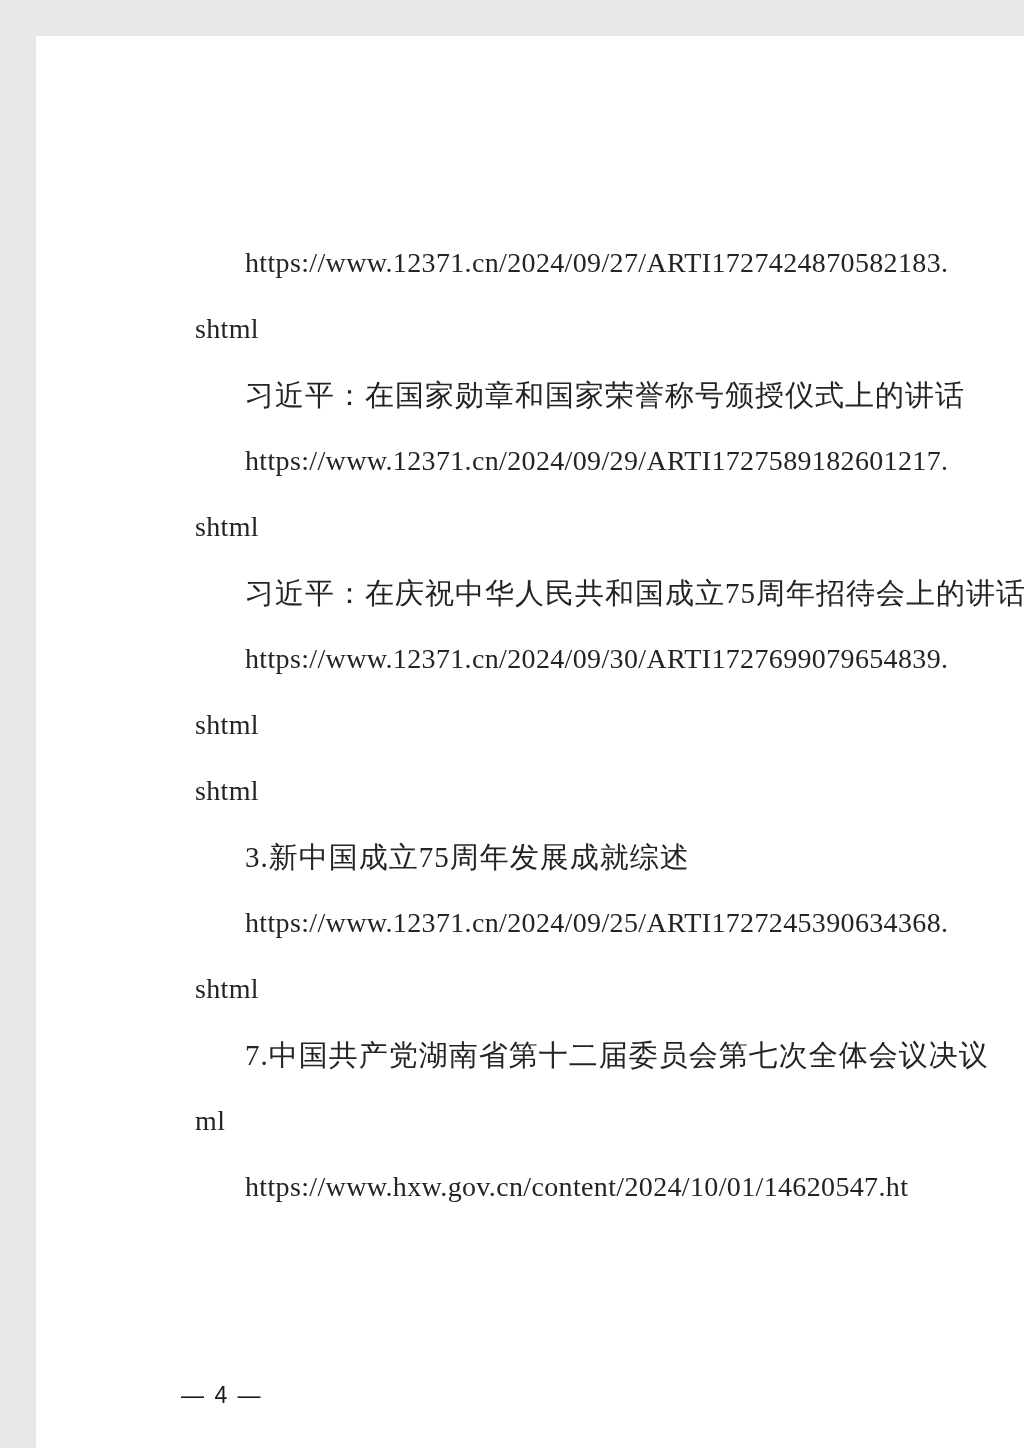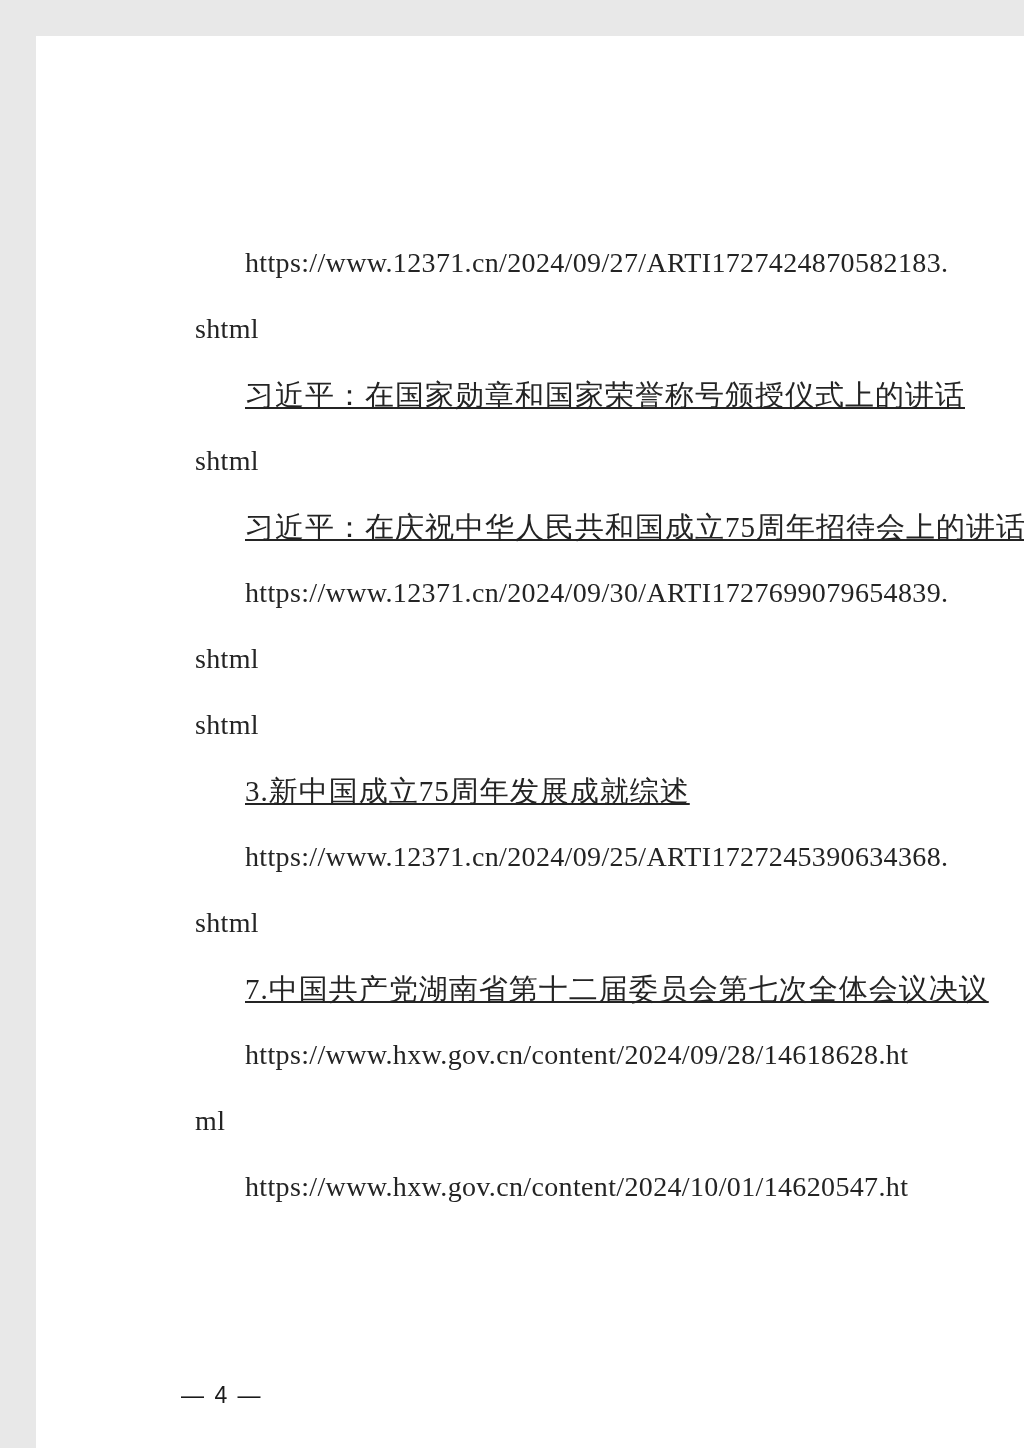--- a/index.html
+++ b/index.html
@@ -27,46 +27,45 @@
     color: #242424;
   }
   .line.indent { text-indent: 50px; }
   .line.url, .line.url-continuation {
     font-size: 28px;
     letter-spacing: 0.35px;
   }
   .line.text {
     letter-spacing: 1px;
     word-spacing: 14px;
-    text-decoration: underline;
   }
   .footer {
     position: absolute;
     left: 133px; top: 1334px;
     font-size: 23px;
     letter-spacing: 2px;
     color: #1a1a1a;
     font-family: "Liberation Sans", "DejaVu Sans", sans-serif;
   }
 </style>
 </head>
 <body>
 
 <div class="page">
   <div class="content">
       <div class="line url indent">https://www.12371.cn/2024/09/27/ARTI1727424870582183.</div>
       <div class="line url-continuation">shtml</div>
       <div class="line text indent">习近平：在国家勋章和国家荣誉称号颁授仪式上的讲话</div>
+      <div class="line url indent">https://www.12371.cn/2024/09/29/ARTI1727589182601217.</div>
       <div class="line url-continuation">shtml</div>
       <div class="line text indent">习近平：在庆祝中华人民共和国成立75周年招待会上的讲话</div>
       <div class="line url indent">https://www.12371.cn/2024/09/30/ARTI1727699079654839.</div>
       <div class="line url-continuation">shtml</div>
       <div class="line url-continuation">shtml</div>
       <div class="line text indent">3.新中国成立75周年发展成就综述</div>
       <div class="line url indent">https://www.12371.cn/2024/09/25/ARTI1727245390634368.</div>
       <div class="line url-continuation">shtml</div>
       <div class="line text indent">7.中国共产党湖南省第十二届委员会第七次全体会议决议</div>
-      <div class="line url indent">https://www.hxw.gov.cn/content/2024/09/28/14618628.ht</div>
       <div class="line url-continuation">ml</div>
       <div class="line url indent">https://www.hxw.gov.cn/content/2024/10/01/14620547.ht</div>
     </div>
   <div class="footer">— 4 —</div>
 </div>
 
 </body></html>

